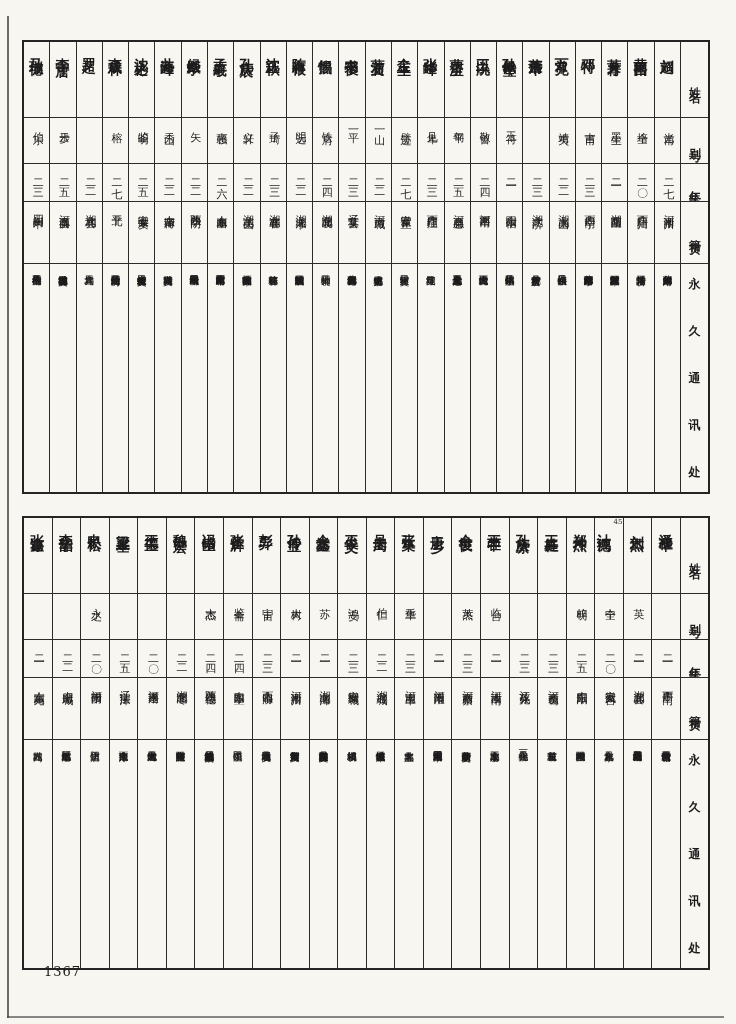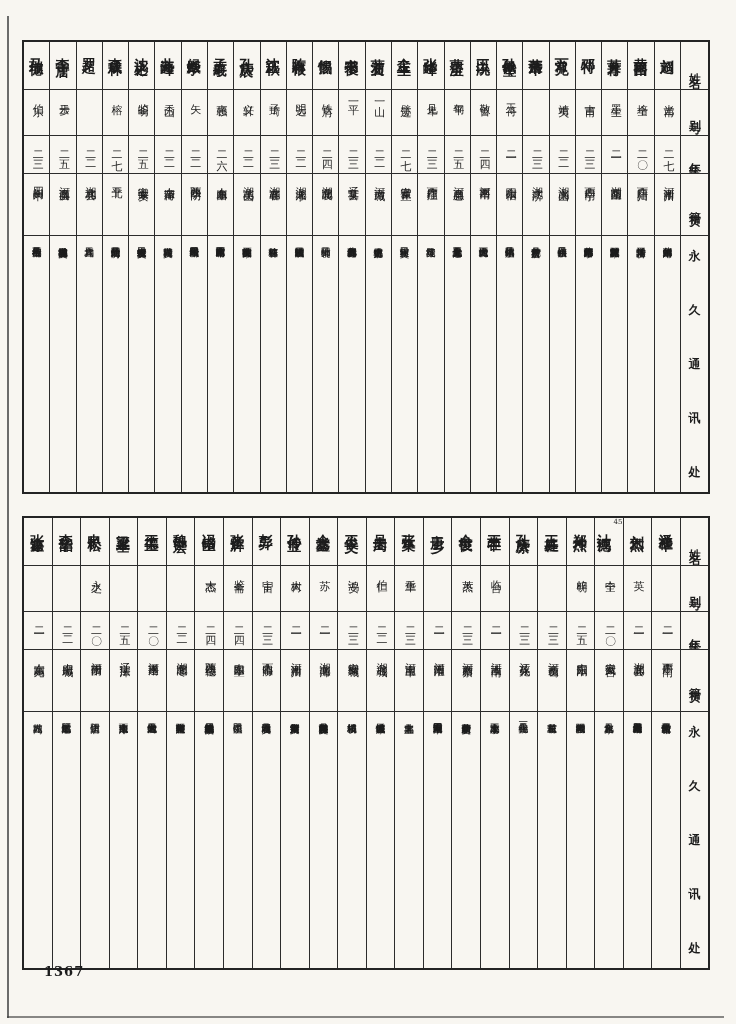--- a/index.html
+++ b/index.html
@@ -18,42 +18,42 @@
     border:2px solid #242424;display:flex;background:#f8f6f1;
   }
   .registry-table.top{top:40px;}
   .registry-table.bottom{top:516px;}
 
   .cols{flex:1;display:flex;min-width:0;}
   .person-col{flex:1;display:flex;flex-direction:column;border-right:1px solid #2c2c2c;min-width:0;}
   .header-col{width:27px;display:flex;flex-direction:column;background:#f8f6f1;}
 
   .cell{border-bottom:1px solid #2c2c2c;overflow:hidden;display:flex;justify-content:center;box-sizing:border-box;}
-  .h-name{height:48px;}
+  .h-name{height:76px;}
   .h-alias{height:46px;}
   .h-age{height:38px;}
   .h-native{height:62px;}
   .h-addr{flex:1;border-bottom:none;}
 
   .vt{writing-mode:vertical-rl;text-orientation:upright;}
 
   .name-text{font-size:14px;font-weight:700;letter-spacing:2px;padding-top:5px;}
   .alias-text{font-size:11px;letter-spacing:2px;padding-top:5px;}
   .age-text{font-size:11px;letter-spacing:9px;padding-top:6px;}
   .native-text{font-size:11px;letter-spacing:1px;padding-top:4px;}
   .addr-text{font-size:9.5px;line-height:12px;letter-spacing:0;padding-top:4px;}
 
   .note{writing-mode:horizontal-tb;font-size:7px;letter-spacing:0;display:block;}
 
   .header-cell{align-items:center;justify-content:center;}
   .header-label{font-size:12px;font-weight:700;letter-spacing:4px;padding-top:2px;}
   .header-addr{flex-direction:column;align-items:center;justify-content:space-between;padding:14px 0;display:flex;}
   .header-addr span{font-size:12px;font-weight:700;line-height:1;}
 
-  .page-number{position:absolute;left:44px;top:964px;font-size:13px;letter-spacing:1px;font-weight:bold;}
+  .page-number{position:absolute;left:44px;top:964px;font-size:13px;letter-spacing:1px;}
 </style>
 </head>
 <body>
 
 <div class="paper">
   <div class="scan-edge-left"></div>
   <div class="scan-edge-bottom"></div>
 
   <div class="registry-table top">
     <div class="cols">

